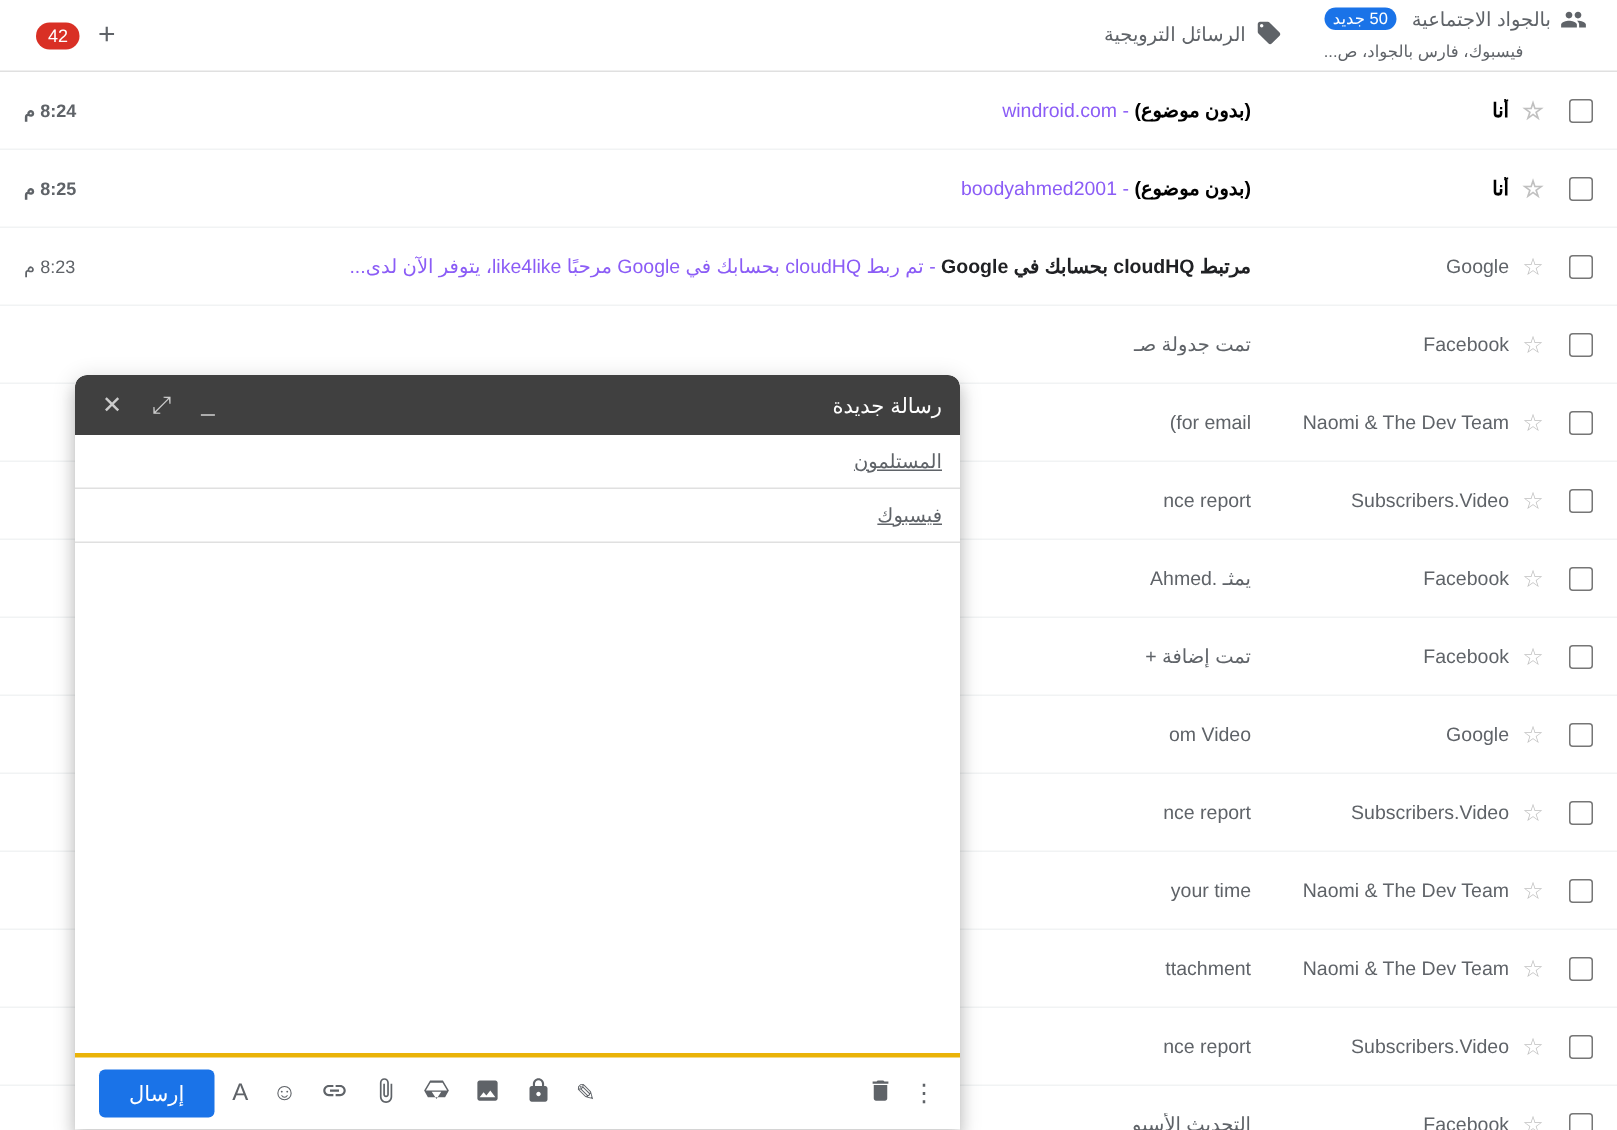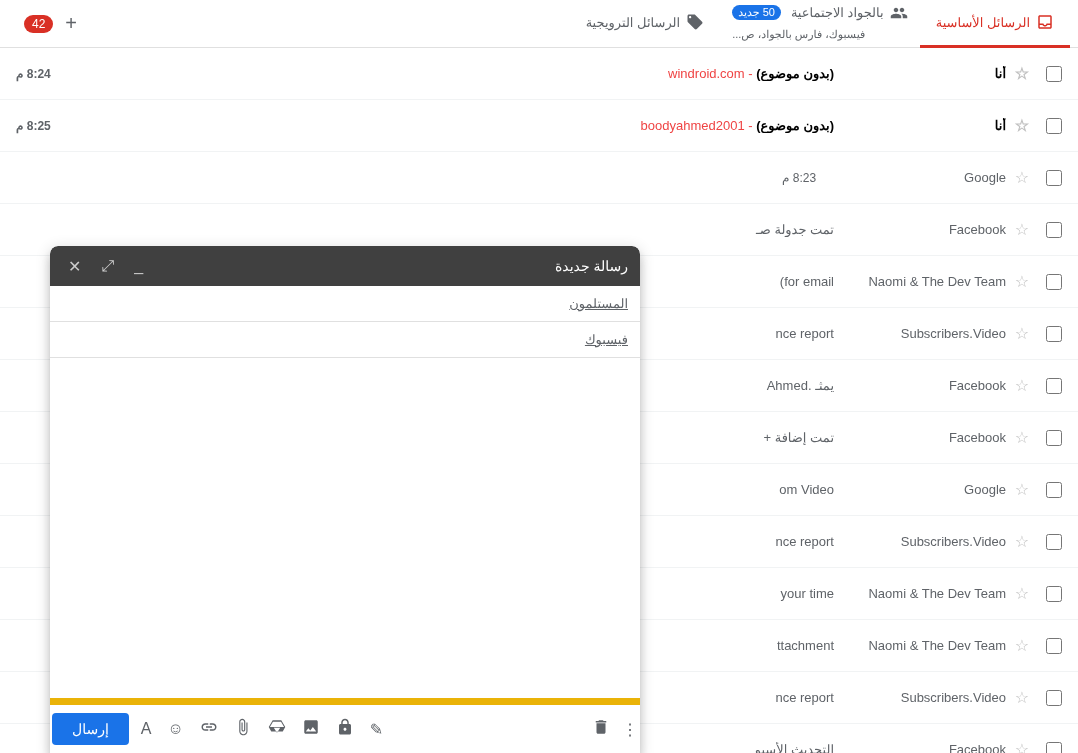--- a/index.html
+++ b/index.html
@@ -123,21 +123,21 @@
     .col-subject {
       flex: 1;
       font-size: 13px;
       overflow: hidden;
       text-overflow: ellipsis;
       white-space: nowrap;
       padding: 0 8px;
       text-align: right;
     }
     .col-subject .snippet {
-      color: #ef4444;
+      color: #8b5cf6;
       font-weight: 400;
       text-align: right;
     }
     .col-time {
       width: 60px;
       font-size: 12px;
       color: #5f6368;
       text-align: left;
       flex-shrink: 0;
     }
@@ -211,22 +211,22 @@
     }
     .compose-body {
       height: 340px;
       padding: 8px 12px;
       font-size: 13px;
       overflow-y: auto;
     }
     .compose-toolbar {
       display: flex;
       align-items: center;
-      padding: 8px 2px;
-      border-top: 7px solid #eab308;
+      padding: 8px 16px;
+      border-top: 3px solid #eab308;
       gap: 8px;
       direction: ltr;
     }
     .send-btn {
       background: #1a73e8;
       color: #fff;
       border: none;
       border-radius: 4px;
       padding: 8px 20px;
       font-size: 14px;
@@ -244,28 +244,20 @@
       color: #5f6368;
       cursor: pointer;
       font-size: 16px;
     }
   </style>
 </head>
 <body>
 
 <div class="tabs-bar">
 
-  <div class="tab active">
-    <span class="tab-icon">
-      <svg width="18" height="18" viewBox="0 0 24 24" fill="#d93025">
-          <path d="M19 3H5c-1.1 0-2 .9-2 2v14c0 1.1.9 2 2 2h14c1.1 0 2-.9 2-2V5c0-1.1-.9-2-2-2zm0 16H5v-3h3.56c.69 1.19 1.97 2 3.45 2s2.75-.81 3.45-2H19v3zm0-5h-4.99c0 1.1-.9 2-2.01 2s-2.01-.9-2.01-2H5V5h14v9z"></path>
-        </svg>
-    </span>
-    <span>الرسائل الأساسية</span>
-  </div>
 
   <div class="tab" style="flex-direction:column; align-items:flex-end; height:48px; justify-content:center; padding: 0 12px;">
     <div style="display:flex; align-items:center; gap:6px; direction:rtl;">
       <span class="tab-icon">
         <svg width="18" height="18" viewBox="0 0 24 24" fill="#5f6368">
             <path d="M16 11c1.66 0 2.99-1.34 2.99-3S17.66 5 16 5c-1.66 0-3 1.34-3 3s1.34 3 3 3zm-8 0c1.66 0 2.99-1.34 2.99-3S9.66 5 8 5C6.34 5 5 6.34 5 8s1.34 3 3 3zm0 2c-2.33 0-7 1.17-7 3.5V19h14v-2.5c0-2.33-4.67-3.5-7-3.5zm8 0c-.29 0-.62.02-.97.05 1.16.84 1.97 1.97 1.97 3.45V19h6v-2.5c0-2.33-4.67-3.5-7-3.5z"></path>
           </svg>
       </span>
       <span>بالجواد الاجتماعية</span>
       <span class="tab-badge">50 جديد</span>
@@ -313,20 +305,21 @@
   </div>
 
   <div class="email-row read">
     <div class="col-checkbox">
         <input type="checkbox" style="">
       </div>
     <div class="col-star">
         <span class="star-empty">☆</span>
       </div>
     <div class="col-sender">Google</div>
+    <div class="col-subject" style="font-weight:600; color:#202124;"><span>مرتبط cloudHQ بحسابك في Google</span> <span class="snippet"> - تم ربط cloudHQ بحسابك في Google مرحبًا like4like، يتوفر الآن لدى...</span></div>
     <div class="col-time">8:23 م</div>
   </div>
 
   <div class="email-row read">
     <div class="col-checkbox">
         <input type="checkbox" style="">
       </div>
     <div class="col-star">
         <span class="star-empty">☆</span>
       </div>

